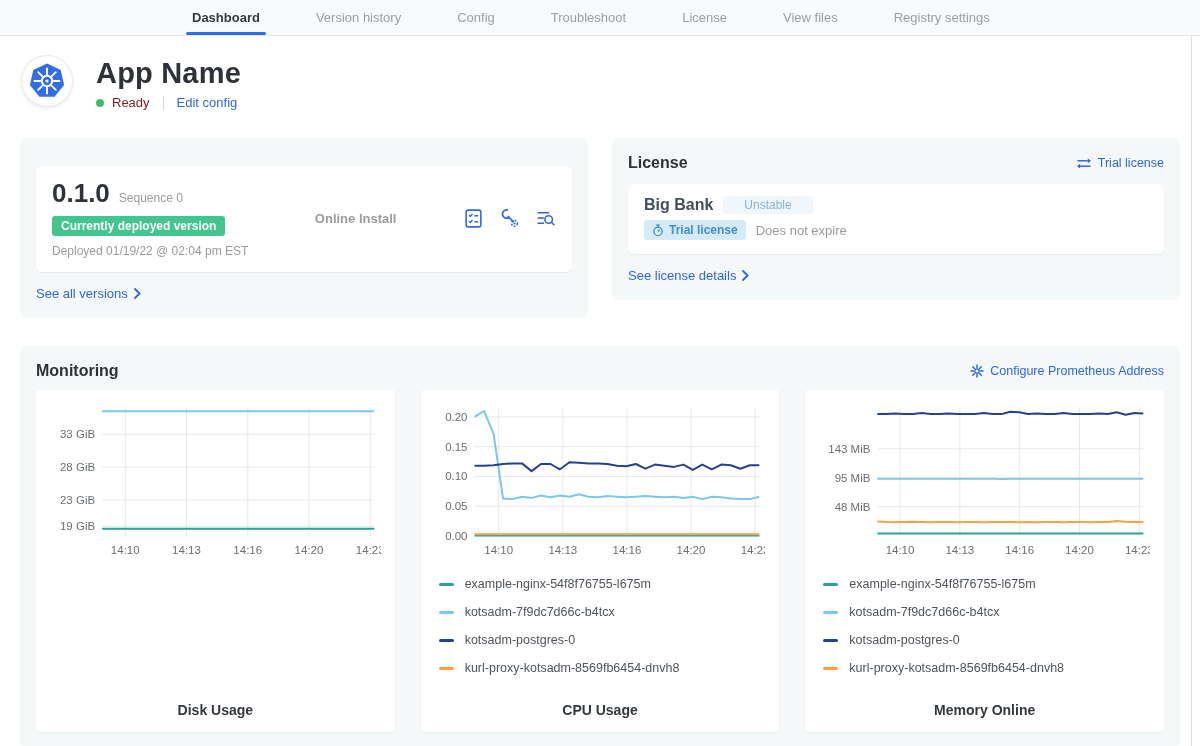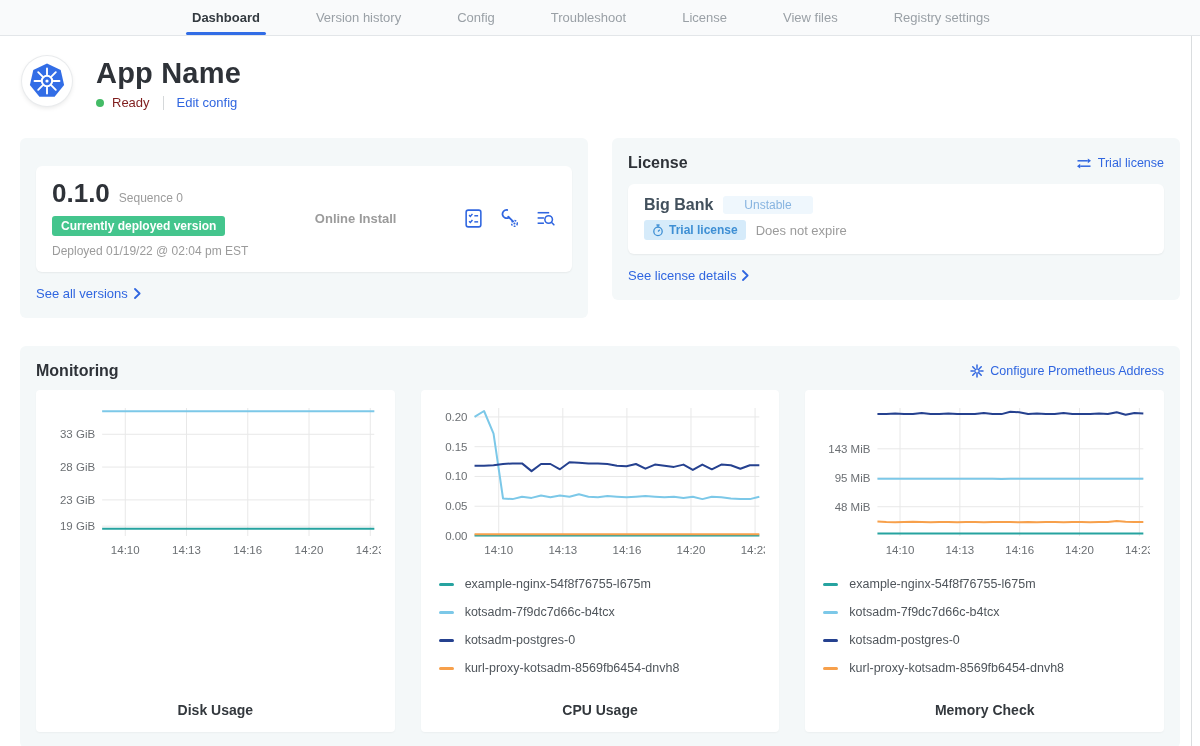--- a/index.html
+++ b/index.html
@@ -344,18 +344,18 @@
             </div>
             <div class="legend-item">
               <span class="legend-dash" style="background: rgb(37, 65, 143);"></span>
               <span class="legend-label">kotsadm-postgres-0</span>
             </div>
             <div class="legend-item">
               <span class="legend-dash" style="background: rgb(247, 160, 75);"></span>
               <span class="legend-label">kurl-proxy-kotsadm-8569fb6454-dnvh8</span>
             </div>
           </div>
-        <div class="chart-title">Memory Check</div>
+        <div class="chart-title">Memory Online</div>
       </div>
     </div>
   </section>
 
 </main>
 
 </body></html>

